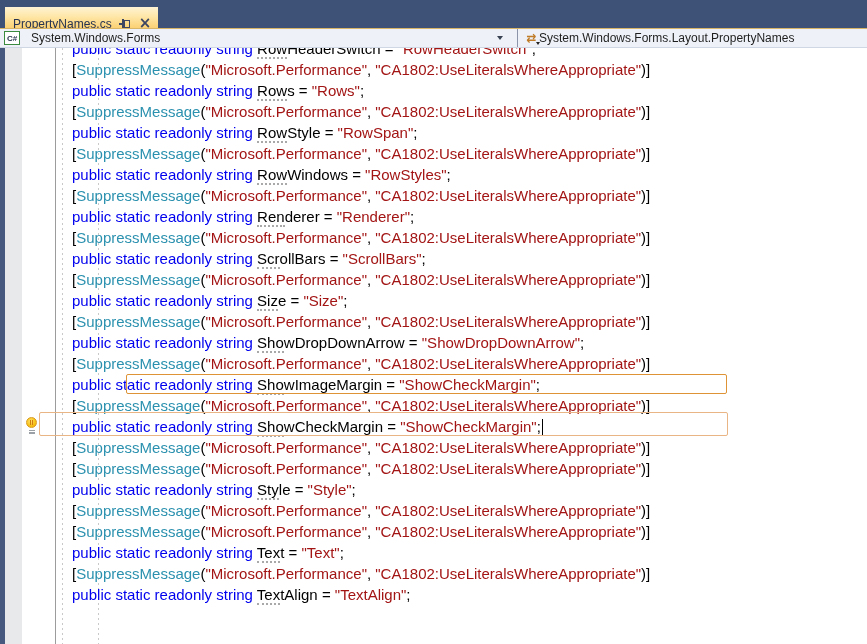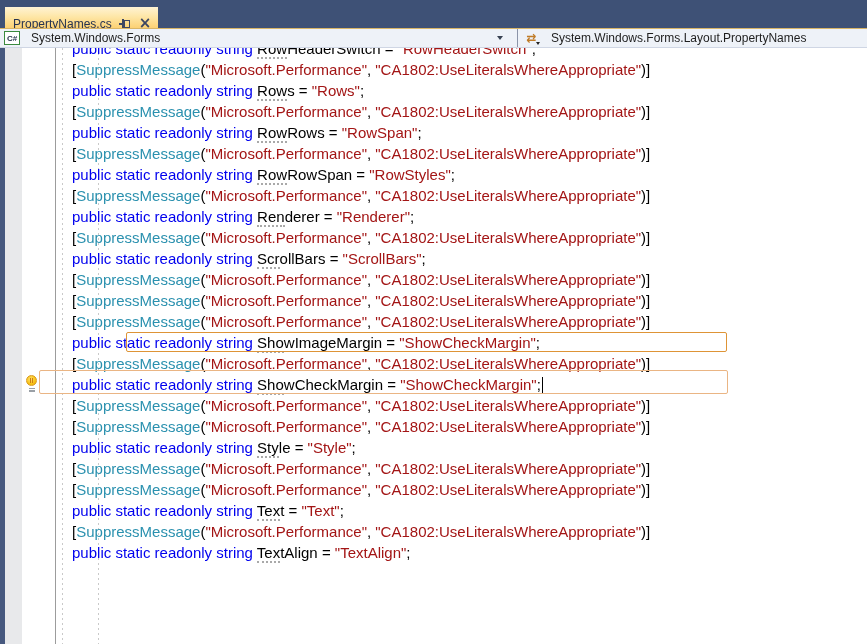--- a/index.html
+++ b/index.html
@@ -41,21 +41,21 @@
     border-left:3.5px solid transparent;border-right:3.5px solid transparent;
     border-top:4px solid #384252;}
   .nav-sep{position:absolute;left:517px;top:0;width:1px;height:18px;background:#8b94a8;}
   .nav-right{position:absolute;left:518px;top:0;right:0;height:18px;display:flex;align-items:center;cursor:default;}
   .class-icon{position:relative;margin-left:6px;width:15px;height:14px;
     color:#c07c28;font-size:12px;font-weight:bold;line-height:14px;text-align:center;
     font-family:"DejaVu Sans",sans-serif;}
   .class-icon .mini{position:absolute;right:-1px;bottom:0;width:0;height:0;
     border-left:2.5px solid transparent;border-right:2.5px solid transparent;
     border-top:3.5px solid #222;}
-  .nav-right-label{margin-left:12px;white-space:nowrap;}
+  .nav-right-label{margin-left:0;white-space:nowrap;}
 
   
   .editor{position:relative;width:867px;height:596px;background:#fff;overflow:hidden;}
   .left-strip{position:absolute;left:0;top:0;width:5px;height:100%;background:var(--margin-blue);z-index:4;}
   .glyph-margin{position:absolute;left:5px;top:0;width:17px;height:100%;background:var(--margin-gray);z-index:4;}
   .outline-line{position:absolute;left:55px;top:0;width:1px;height:100%;background:var(--outline-line);z-index:1;}
   .guide{position:absolute;top:0;width:1px;height:100%;z-index:1;
     background:repeating-linear-gradient(180deg,var(--guide) 0 2px,transparent 2px 5px);}
   .g1{left:62px;} .g2{left:98px;}
 
@@ -115,29 +115,31 @@
   <div class="left-strip"></div>
   <div class="glyph-margin"></div>
   <div class="outline-line"></div>
   <div class="guide g1"></div>
   <div class="guide g2"></div>
   <div class="code-lines">
       <div class="cl"><span class="pt">            </span><span class="pn">public static readonly string </span><span class="id dotu">Row</span><span class="id">HeaderSwitch</span><span class="pt"> = </span><span class="st">"RowHeaderSwitch"</span><span class="pt">;</span></div>
       <div class="cl"><span class="pt">            </span><span class="pt">[</span><span class="ty">SuppressMessage</span><span class="pt">(</span><span class="st">"Microsoft.Performance"</span><span class="pt">, </span><span class="st">"CA1802:UseLiteralsWhereAppropriate"</span><span class="pt">)]</span></div>
       <div class="cl"><span class="pt">            </span><span class="pn">public static readonly string </span><span class="id dotu">Row</span><span class="id">s</span><span class="pt"> = </span><span class="st">"Rows"</span><span class="pt">;</span></div>
       <div class="cl"><span class="pt">            </span><span class="pt">[</span><span class="ty">SuppressMessage</span><span class="pt">(</span><span class="st">"Microsoft.Performance"</span><span class="pt">, </span><span class="st">"CA1802:UseLiteralsWhereAppropriate"</span><span class="pt">)]</span></div>
-      <div class="cl"><span class="pt">            </span><span class="pn">public static readonly string </span><span class="id dotu">Row</span><span class="id">Rows</span><span class="pt"> = </span><span class="st">"RowSpan"</span><span class="pt">;</span></div>
+      <div class="cl"><span class="pt">            </span><span class="pn">public static readonly string </span><span class="id dotu">Row</span><span class="id">Style</span><span class="pt"> = </span><span class="st">"RowSpan"</span><span class="pt">;</span></div>
       <div class="cl"><span class="pt">            </span><span class="pt">[</span><span class="ty">SuppressMessage</span><span class="pt">(</span><span class="st">"Microsoft.Performance"</span><span class="pt">, </span><span class="st">"CA1802:UseLiteralsWhereAppropriate"</span><span class="pt">)]</span></div>
-      <div class="cl"><span class="pt">            </span><span class="pn">public static readonly string </span><span class="id dotu">Row</span><span class="id">RowSpan</span><span class="pt"> = </span><span class="st">"RowStyles"</span><span class="pt">;</span></div>
+      <div class="cl"><span class="pt">            </span><span class="pn">public static readonly string </span><span class="id dotu">Row</span><span class="id">Windows</span><span class="pt"> = </span><span class="st">"RowStyles"</span><span class="pt">;</span></div>
       <div class="cl"><span class="pt">            </span><span class="pt">[</span><span class="ty">SuppressMessage</span><span class="pt">(</span><span class="st">"Microsoft.Performance"</span><span class="pt">, </span><span class="st">"CA1802:UseLiteralsWhereAppropriate"</span><span class="pt">)]</span></div>
       <div class="cl"><span class="pt">            </span><span class="pn">public static readonly string </span><span class="id dotu">Ren</span><span class="id">derer</span><span class="pt"> = </span><span class="st">"Renderer"</span><span class="pt">;</span></div>
       <div class="cl"><span class="pt">            </span><span class="pt">[</span><span class="ty">SuppressMessage</span><span class="pt">(</span><span class="st">"Microsoft.Performance"</span><span class="pt">, </span><span class="st">"CA1802:UseLiteralsWhereAppropriate"</span><span class="pt">)]</span></div>
       <div class="cl"><span class="pt">            </span><span class="pn">public static readonly string </span><span class="id dotu">Scr</span><span class="id">ollBars</span><span class="pt"> = </span><span class="st">"ScrollBars"</span><span class="pt">;</span></div>
       <div class="cl"><span class="pt">            </span><span class="pt">[</span><span class="ty">SuppressMessage</span><span class="pt">(</span><span class="st">"Microsoft.Performance"</span><span class="pt">, </span><span class="st">"CA1802:UseLiteralsWhereAppropriate"</span><span class="pt">)]</span></div>
+      <div class="cl"><span class="pt">            </span><span class="pn">public static readonly string </span><span class="id dotu">Siz</span><span class="id">e</span><span class="pt"> = </span><span class="st">"Size"</span><span class="pt">;</span></div>
       <div class="cl"><span class="pt">            </span><span class="pt">[</span><span class="ty">SuppressMessage</span><span class="pt">(</span><span class="st">"Microsoft.Performance"</span><span class="pt">, </span><span class="st">"CA1802:UseLiteralsWhereAppropriate"</span><span class="pt">)]</span></div>
+      <div class="cl"><span class="pt">            </span><span class="pn">public static readonly string </span><span class="id dotu">Sho</span><span class="id">wDropDownArrow</span><span class="pt"> = </span><span class="st">"ShowDropDownArrow"</span><span class="pt">;</span></div>
       <div class="cl"><span class="pt">            </span><span class="pt">[</span><span class="ty">SuppressMessage</span><span class="pt">(</span><span class="st">"Microsoft.Performance"</span><span class="pt">, </span><span class="st">"CA1802:UseLiteralsWhereAppropriate"</span><span class="pt">)]</span></div>
       <div class="cl"><div class="hl hl-strong"></div><span class="pt">            </span><span class="pn">public static readonly string </span><span class="id dotu">Sho</span><span class="id">wImageMargin</span><span class="pt"> = </span><span class="st">"ShowCheckMargin"</span><span class="pt">;</span></div>
       <div class="cl"><span class="pt">            </span><span class="pt">[</span><span class="ty">SuppressMessage</span><span class="pt">(</span><span class="st">"Microsoft.Performance"</span><span class="pt">, </span><span class="st">"CA1802:UseLiteralsWhereAppropriate"</span><span class="pt">)]</span></div>
       <div class="cl"><div class="hl hl-soft"></div><div class="bulb"><span class="globe"></span><span class="fil"></span><span class="b1"></span><span class="b2"></span></div><span class="pt">            </span><span class="pn">public static readonly string </span><span class="id dotu">Sho</span><span class="id">wCheckMargin</span><span class="pt"> = </span><span class="st">"ShowCheckMargin"</span><span class="pt">;</span><span class="caret"></span></div>
       <div class="cl"><span class="pt">            </span><span class="pt">[</span><span class="ty">SuppressMessage</span><span class="pt">(</span><span class="st">"Microsoft.Performance"</span><span class="pt">, </span><span class="st">"CA1802:UseLiteralsWhereAppropriate"</span><span class="pt">)]</span></div>
       <div class="cl"><span class="pt">            </span><span class="pt">[</span><span class="ty">SuppressMessage</span><span class="pt">(</span><span class="st">"Microsoft.Performance"</span><span class="pt">, </span><span class="st">"CA1802:UseLiteralsWhereAppropriate"</span><span class="pt">)]</span></div>
       <div class="cl"><span class="pt">            </span><span class="pn">public static readonly string </span><span class="id dotu">Sty</span><span class="id">le</span><span class="pt"> = </span><span class="st">"Style"</span><span class="pt">;</span></div>
       <div class="cl"><span class="pt">            </span><span class="pt">[</span><span class="ty">SuppressMessage</span><span class="pt">(</span><span class="st">"Microsoft.Performance"</span><span class="pt">, </span><span class="st">"CA1802:UseLiteralsWhereAppropriate"</span><span class="pt">)]</span></div>
       <div class="cl"><span class="pt">            </span><span class="pt">[</span><span class="ty">SuppressMessage</span><span class="pt">(</span><span class="st">"Microsoft.Performance"</span><span class="pt">, </span><span class="st">"CA1802:UseLiteralsWhereAppropriate"</span><span class="pt">)]</span></div>
       <div class="cl"><span class="pt">            </span><span class="pn">public static readonly string </span><span class="id dotu">Tex</span><span class="id">t</span><span class="pt"> = </span><span class="st">"Text"</span><span class="pt">;</span></div>

